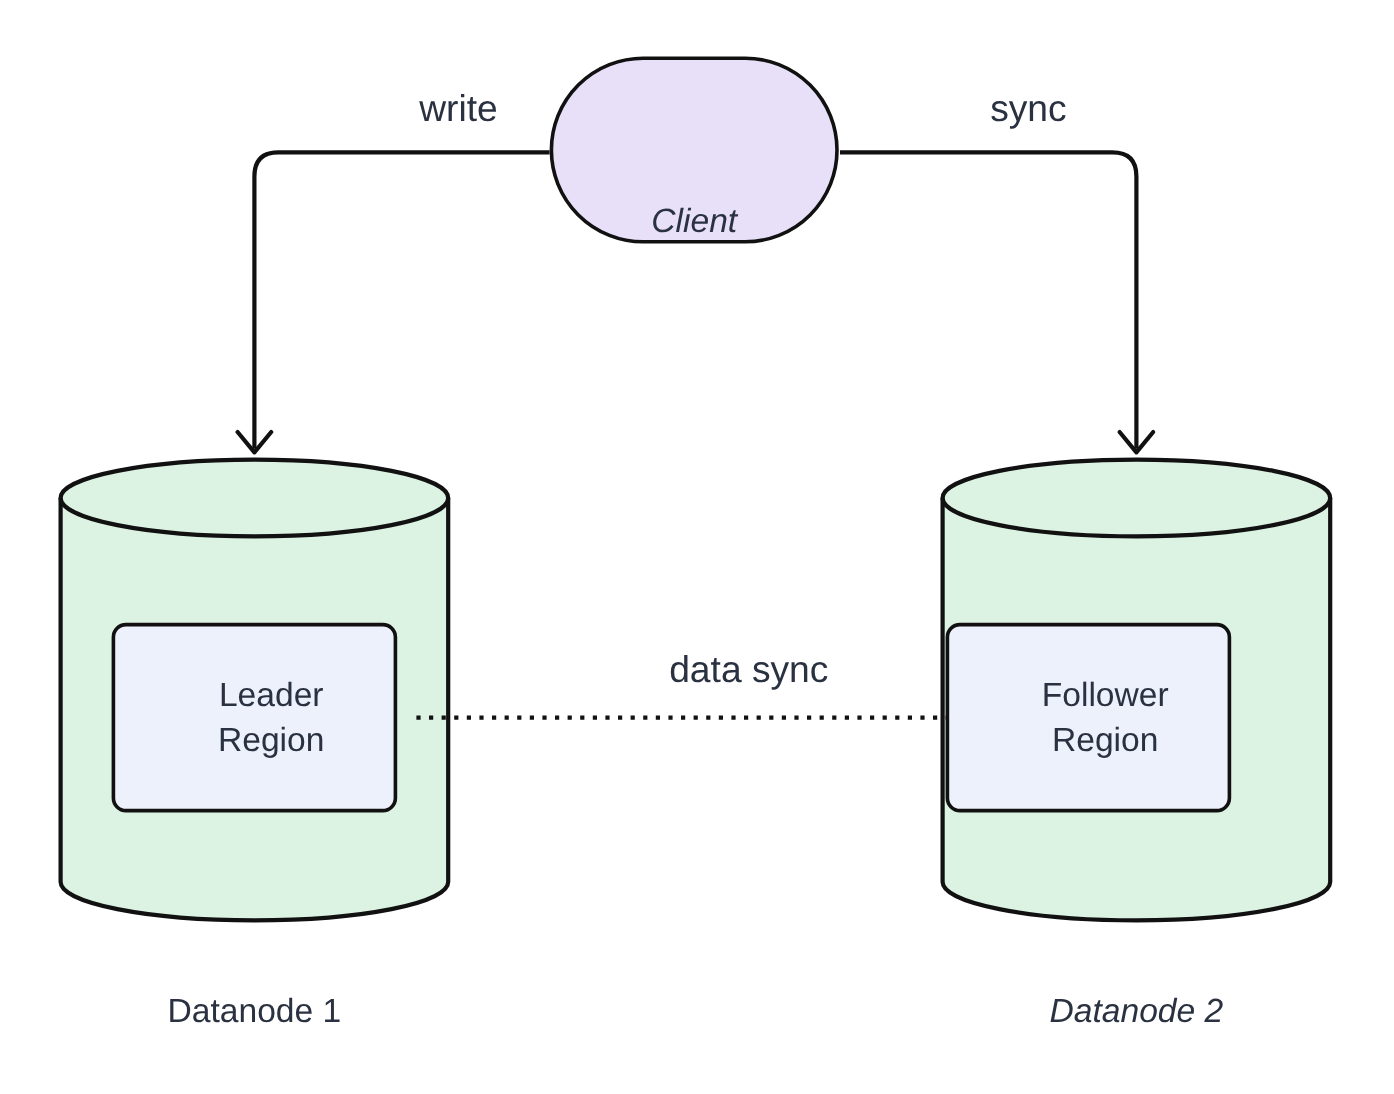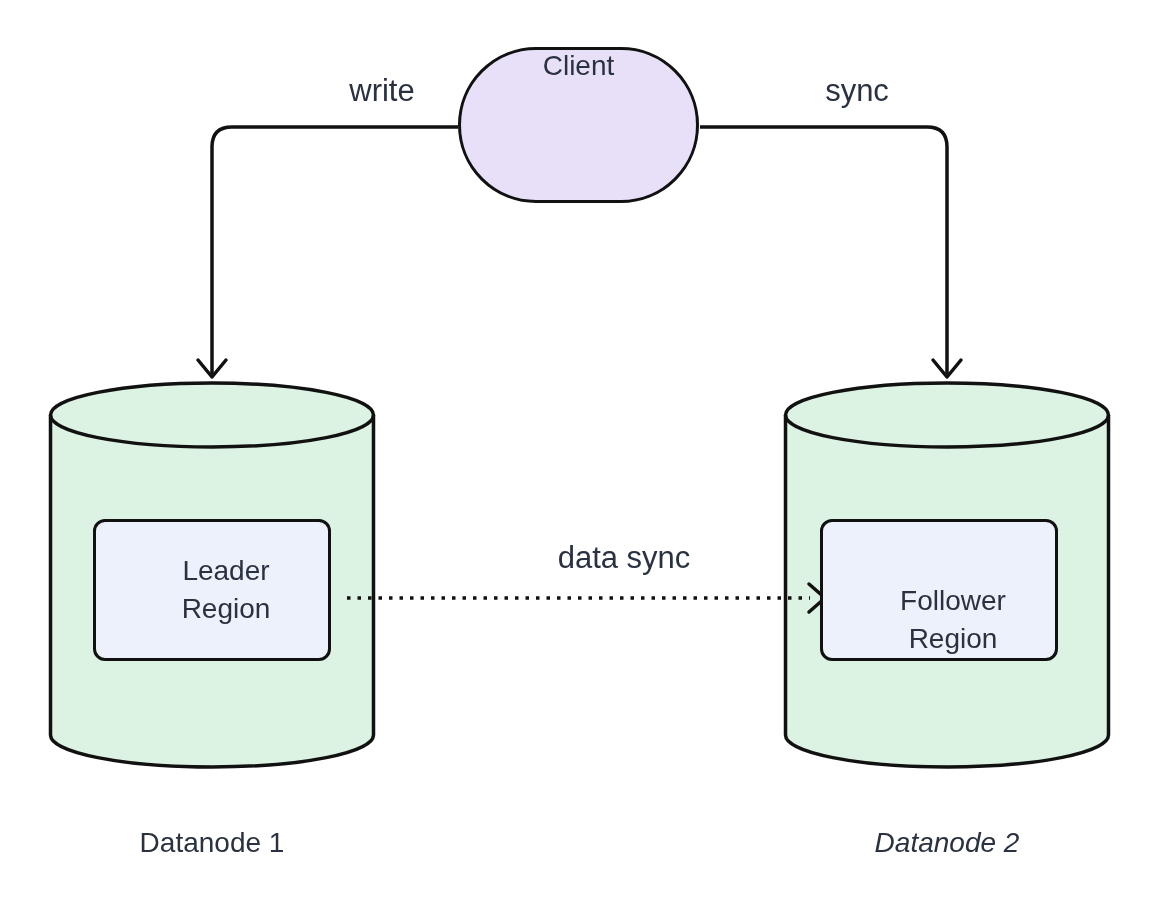--- a/index.html
+++ b/index.html
@@ -24,35 +24,36 @@
   .cyl-rim{fill:none;stroke:var(--stroke);stroke-width:3.5;}
   .edge{fill:none;stroke:var(--stroke);stroke-width:3.5;}
   .edge-dotted{fill:none;stroke:var(--stroke);stroke-width:3.5;stroke-dasharray:3.5 7;}
   .arrowhead{fill:none;stroke:var(--stroke);stroke-width:3.5;stroke-linecap:round;stroke-linejoin:round;}
 
   .node-client{
     position:absolute;left:458px;top:47px;width:241px;height:156px;
     background:var(--client-fill);
     border:3.5px solid var(--stroke);
     border-radius:80px;
-    display:flex;align-items:flex-start;justify-content:center;
+    display:flex;align-items:flex-end;justify-content:center;
     font-size:28px;
+    font-style:italic;
   }
   .region-box{
-    position:absolute;top:519px;width:238px;height:142px;
+    position:absolute;top:519px;width:238px;height:158px;
     background:var(--region-fill);
     border:3.5px solid var(--stroke);
     border-radius:12px;
     display:flex;align-items:center;justify-content:center;
     text-align:center;
     font-size:28px;line-height:1.35;padding-left:28px;
   }
   .region-box .region-label{max-width:150px;}
   .region-leader{left:93px;}
-  .region-follower{left:820px;align-items:flex-end;}
+  .region-follower{left:788px;}
 
   .edge-label{
     position:absolute;
     transform:translate(-50%,-50%);
     font-size:31px;
     background:var(--background);
     padding:0 4px;
     white-space:nowrap;
     margin-left:36px;
   }

